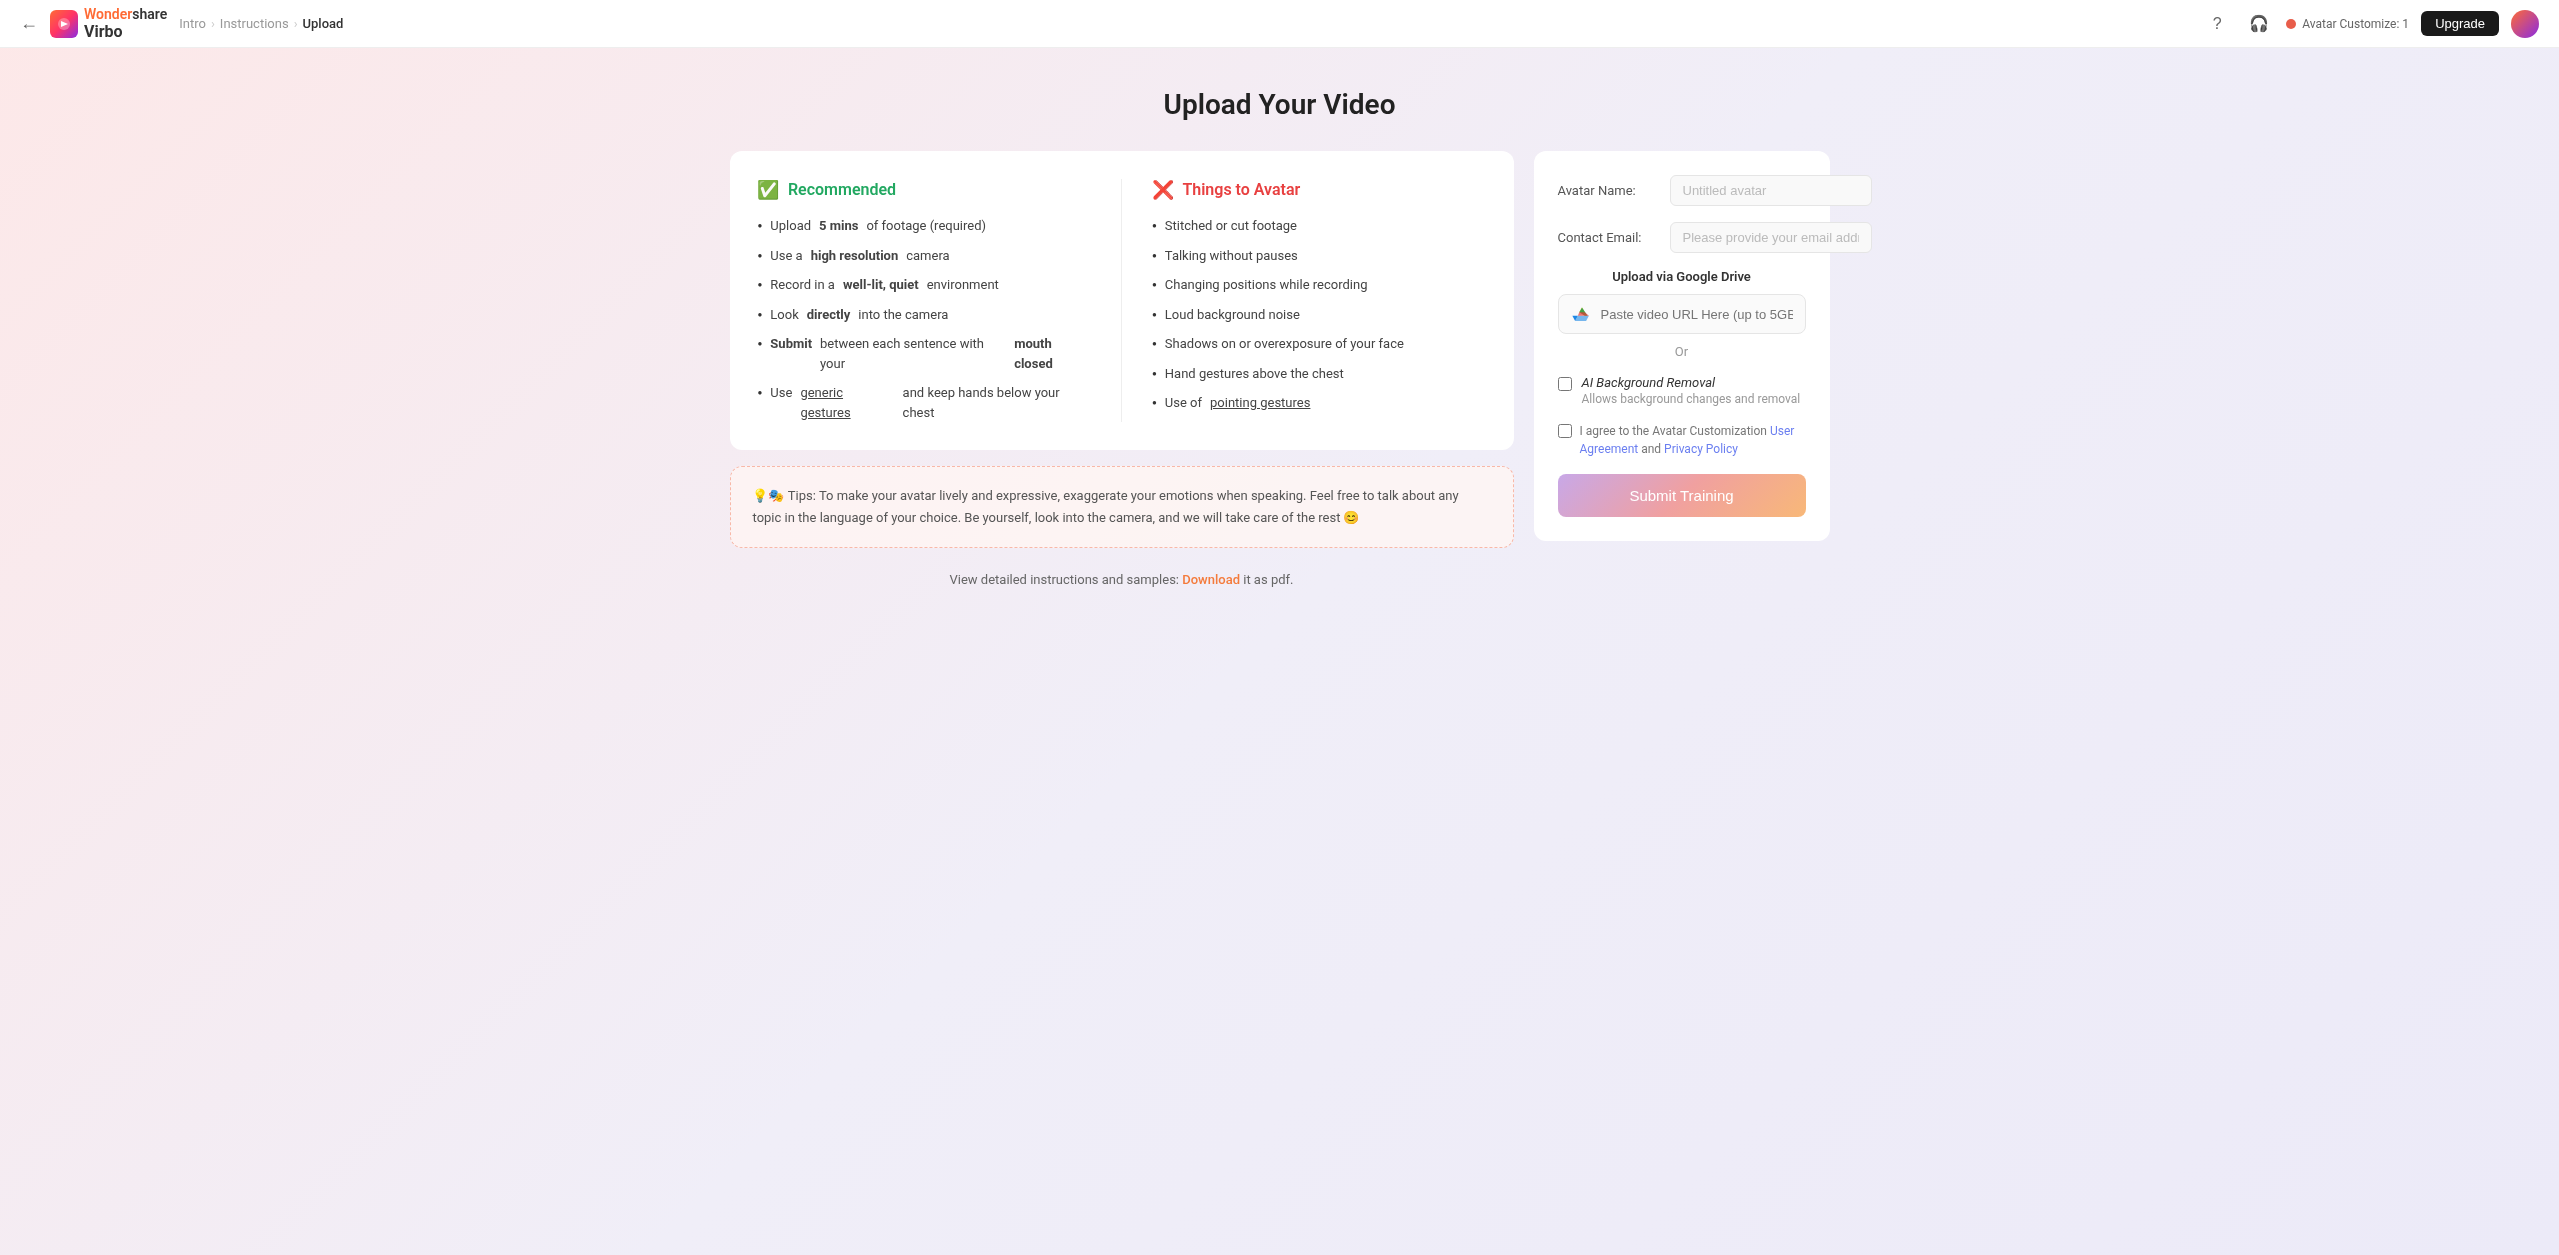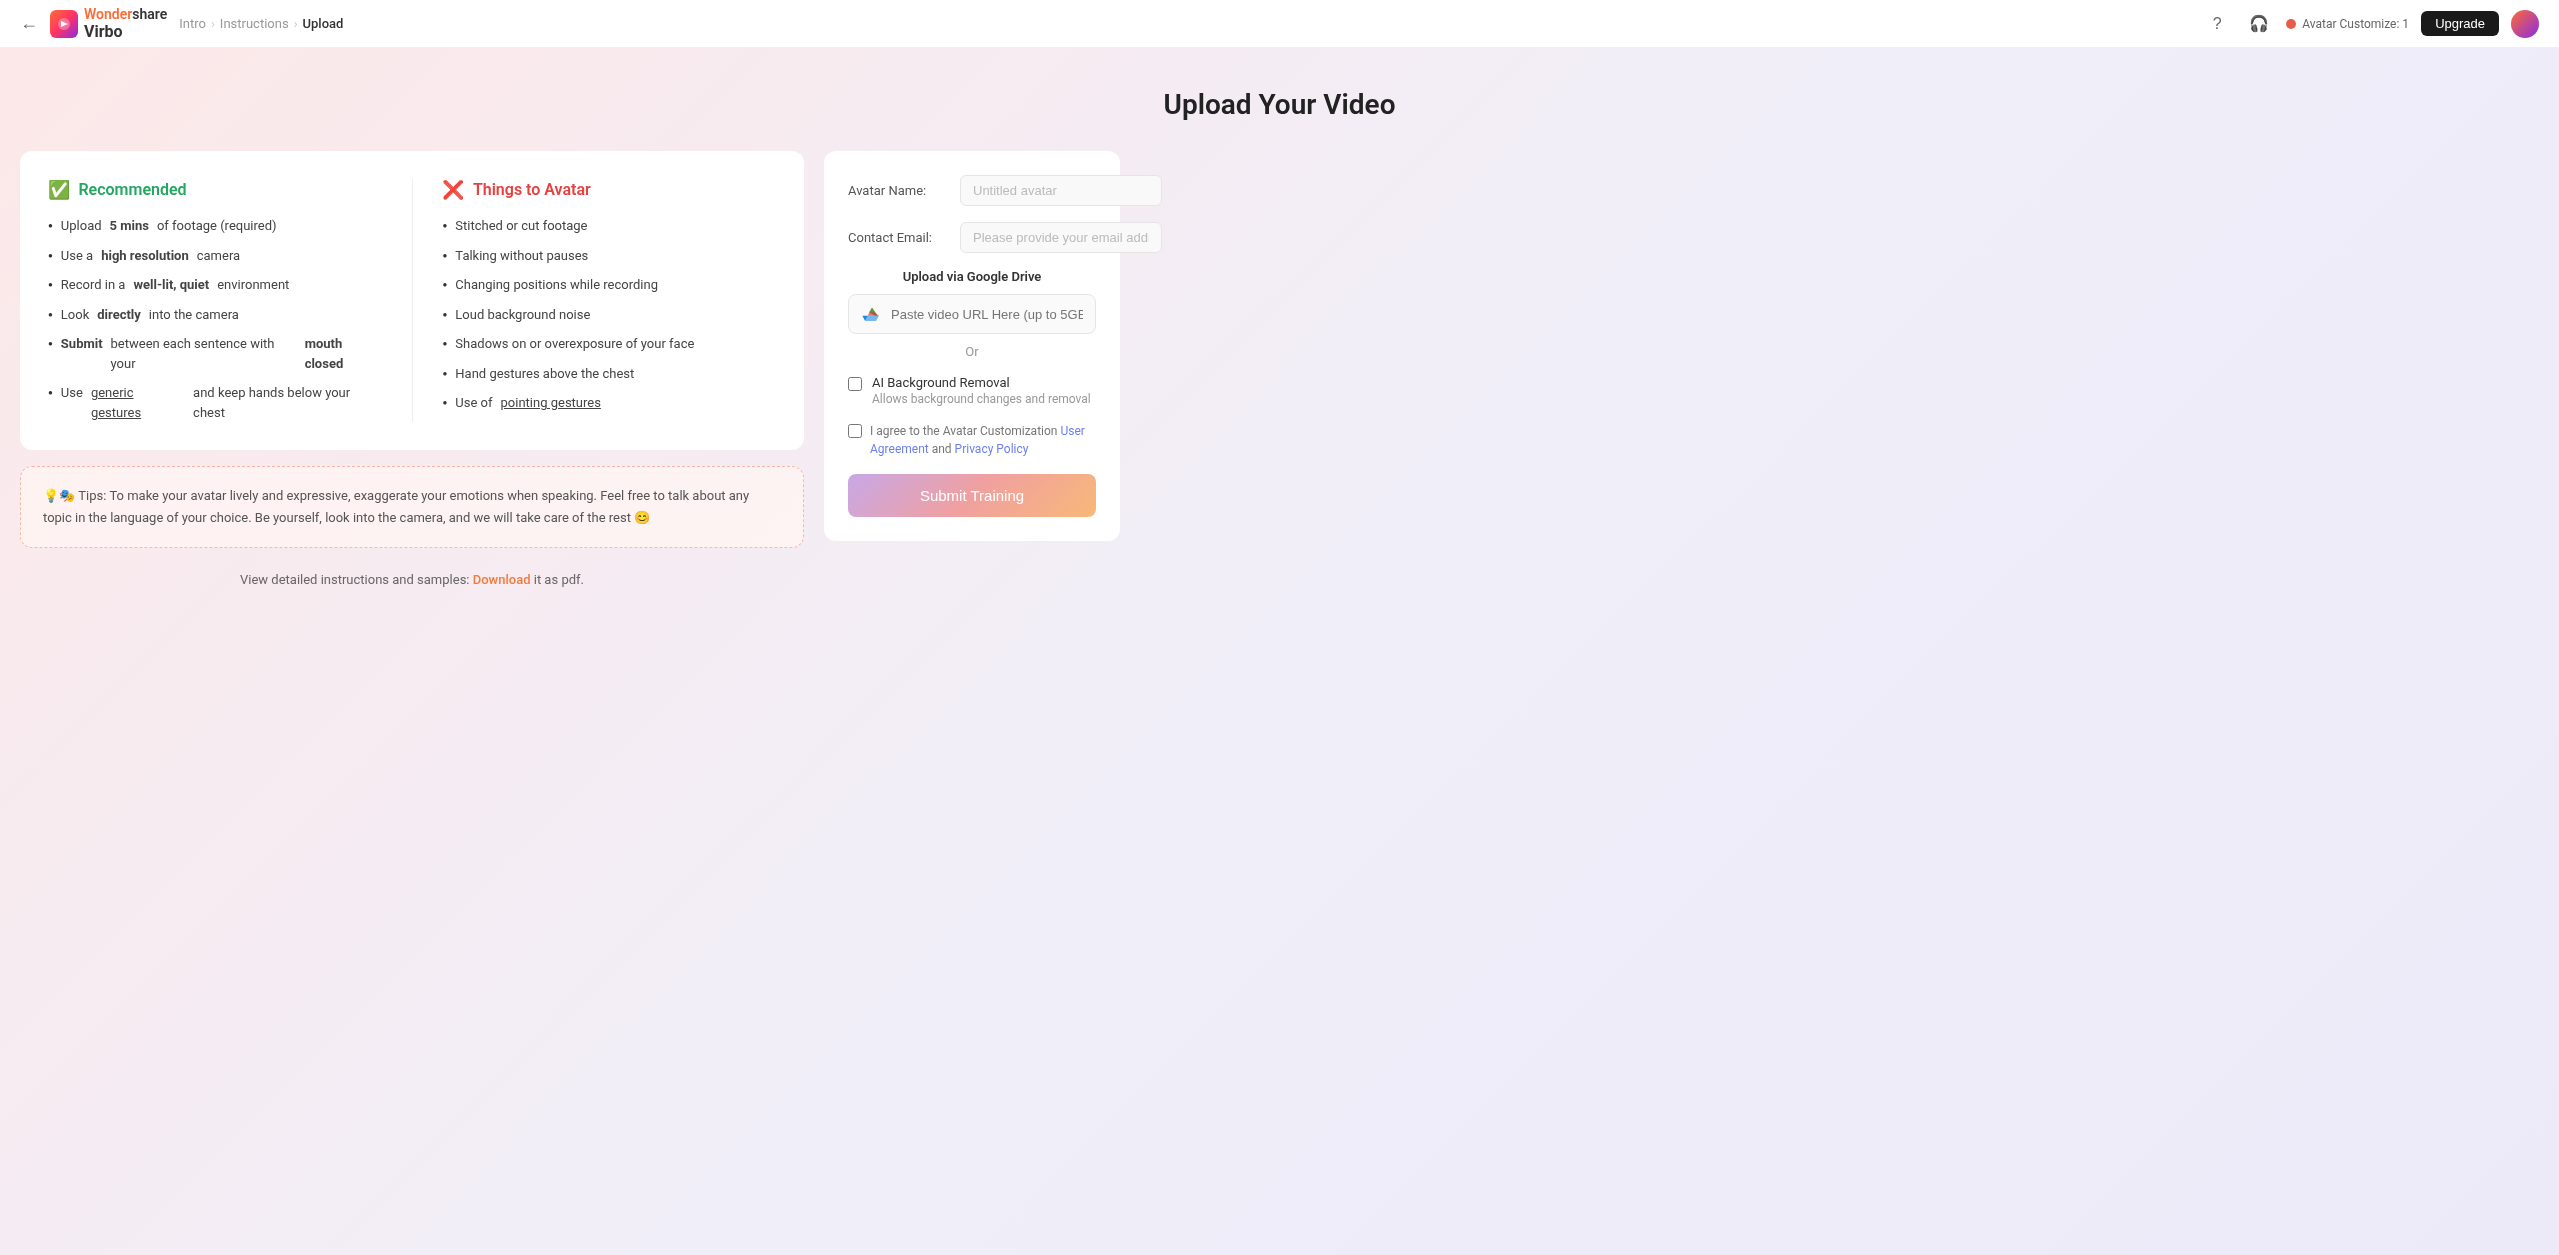--- a/index.html
+++ b/index.html
@@ -114,20 +114,21 @@
       height: 28px;
       border-radius: 50%;
       background: linear-gradient(135deg, #ff6b35, #8b2be2);
     }
 
     
     .main-content {
       padding: 40px 20px;
       display: flex;
       flex-direction: column;
+      align-items: center;
     }
     .page-title {
       font-size: 28px;
       font-weight: 600;
       color: #222;
       margin-bottom: 30px;
       text-align: center;
     }
 
     .content-wrapper {
@@ -334,20 +335,21 @@
       flex-shrink: 0;
     }
     .ai-removal-text {
       display: flex;
       flex-direction: column;
       gap: 2px;
     }
     .ai-removal-title {
       font-size: 13px;
       color: #333;
+      font-style: italic;
     }
     .ai-removal-desc {
       font-size: 12px;
       color: #999;
     }
 
     .agree-row {
       display: flex;
       align-items: flex-start;
       gap: 8px;

